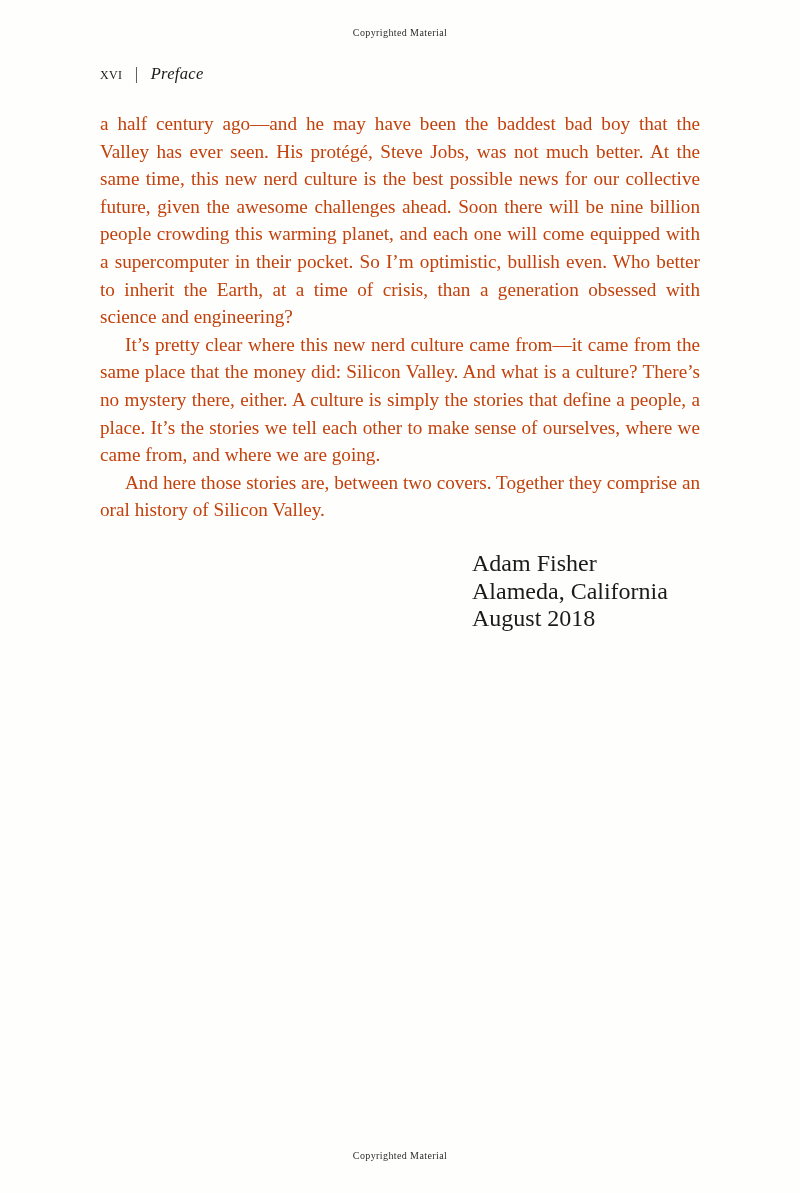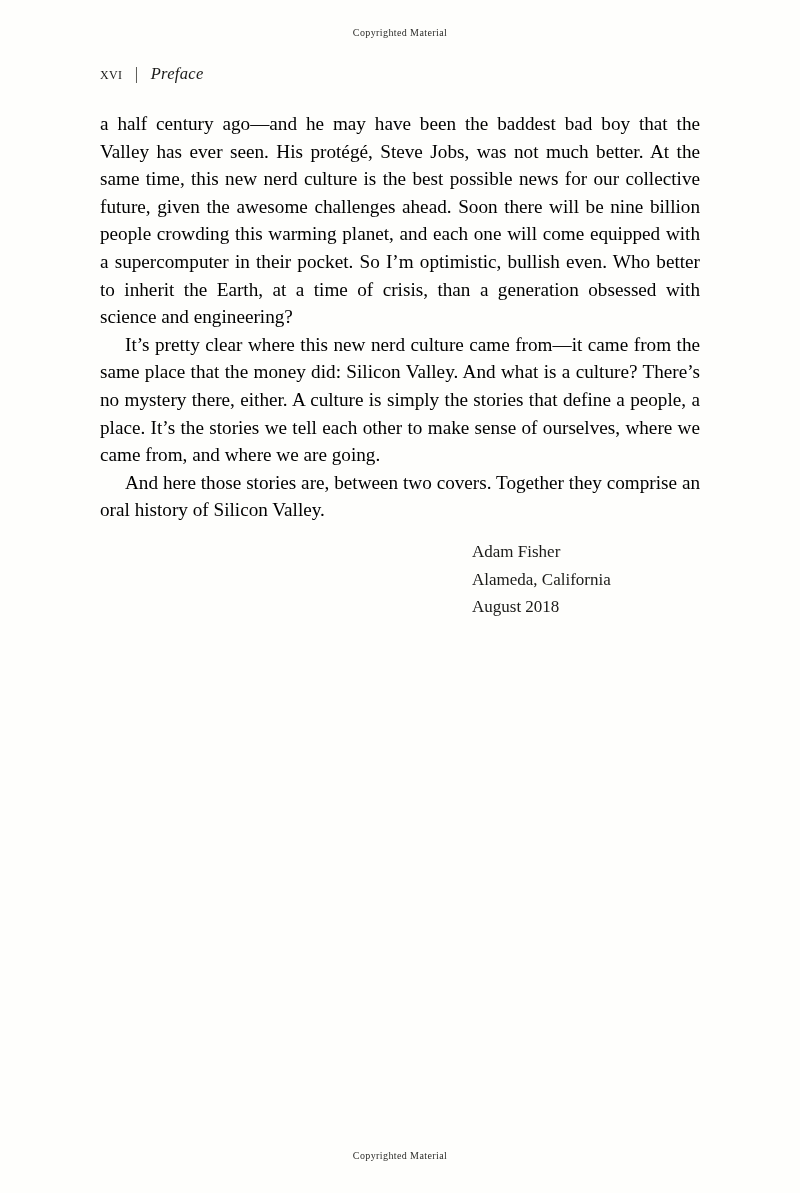--- a/index.html
+++ b/index.html
@@ -64,33 +64,33 @@
     width: 600px;
   }
 
   p.para {
     margin: 0;
     font-size: 19.2px;
     line-height: 27.6px;
     text-align: justify;
     text-justify: inter-word;
     hyphens: none;
-    color: #000000;
+    color: #c2410c;
   }
   p.para.indent {
     text-indent: 25px;
   }
   p.para + p.para {
     margin-top: 0;
   }
 
   .signature {
-    margin-top: 14px;
+    margin-top: 26px;
     padding-left: 372px;
-    font-size: 17px;
+    font-size: 24px;
     line-height: 27.6px;
   }
   .signature div {
     white-space: nowrap;
   }
 </style>
 </head>
 <body>
 
 <div class="page">

